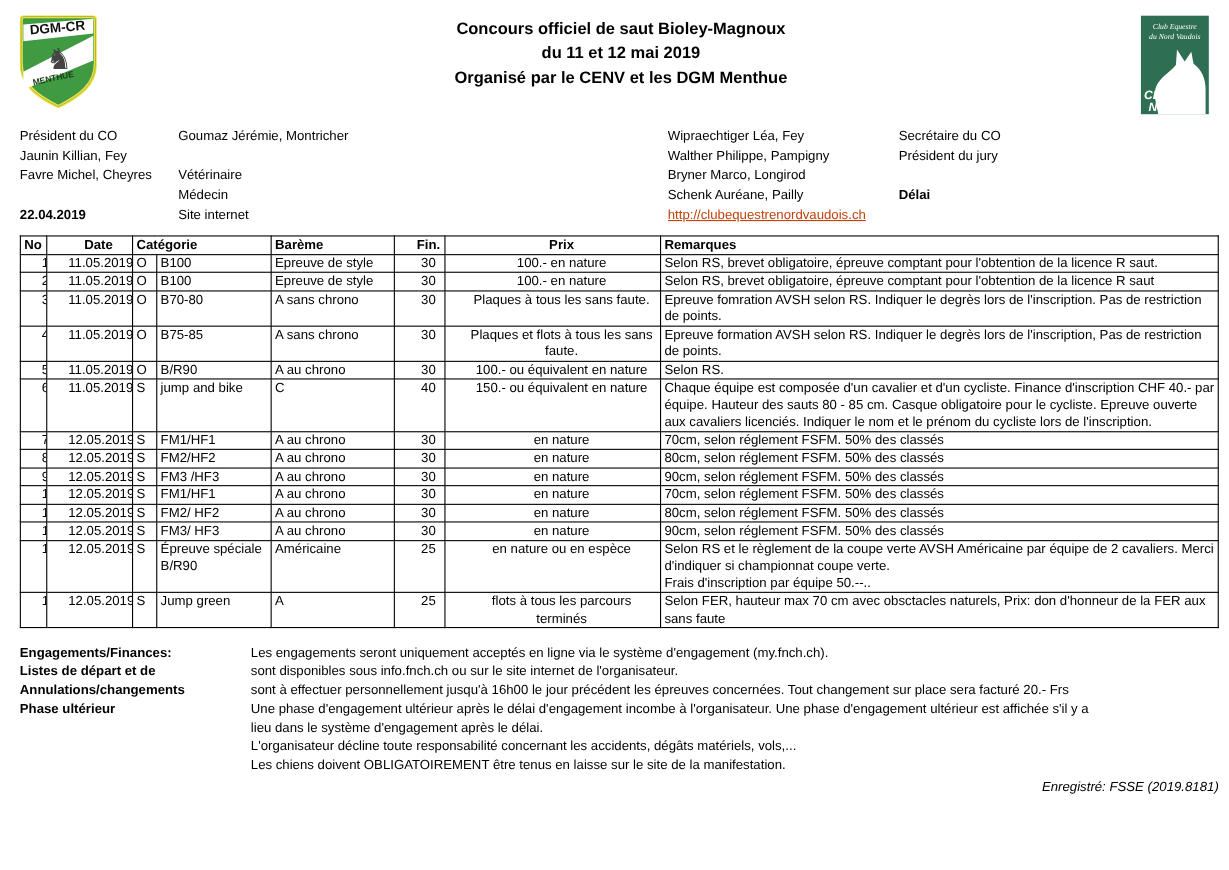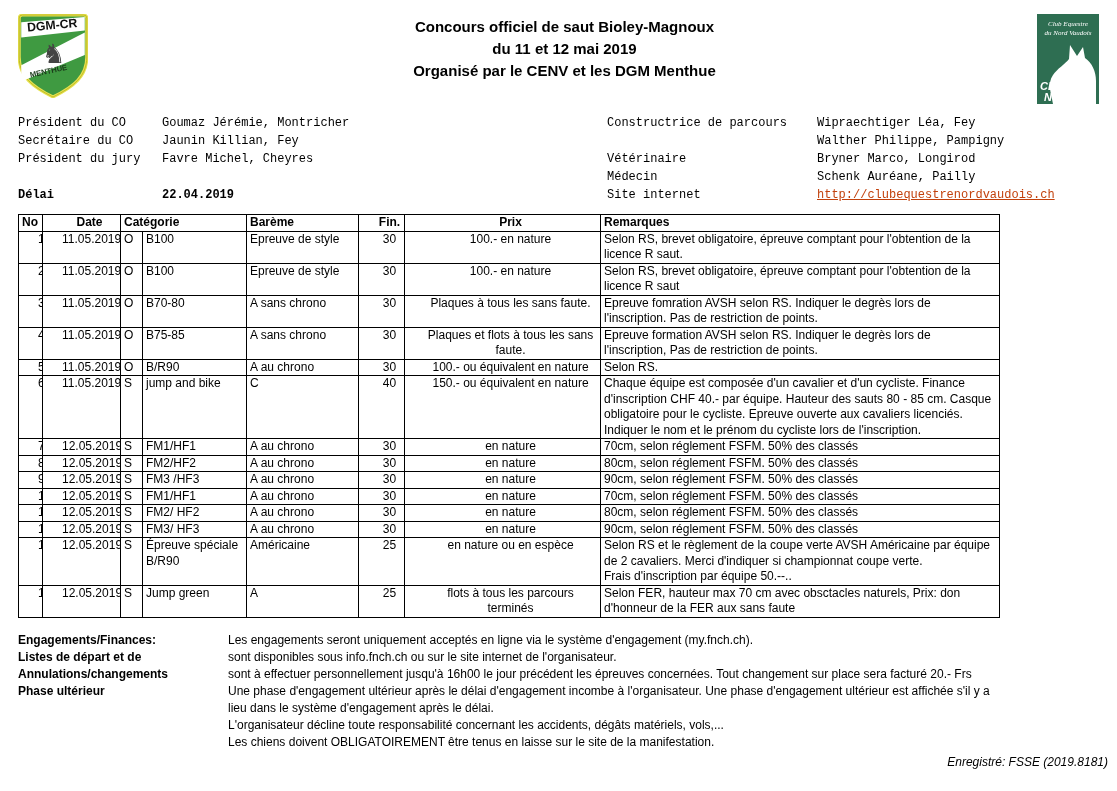--- a/index.html
+++ b/index.html
@@ -4,26 +4,26 @@
 <style>
   html,body{margin:0;padding:0;background:#fff;}
   .page{position:relative;width:1117px;height:791px;background:#fff;color:#000;
         font-family:"Liberation Sans","DejaVu Sans",sans-serif;font-size:12px;overflow:hidden;}
   
   .header{display:flex;align-items:flex-start;margin:14px 18px 0 18px;}
   .logo-left{width:78px;flex:0 0 78px;}
   .logo-right{width:66px;flex:0 0 66px;display:flex;justify-content:flex-end;}
   .title-block{flex:1;text-align:center;font-weight:bold;font-size:15px;line-height:22px;padding-top:2px;}
   
-  .info{display:grid;grid-template-columns:144px 445px 210px 1fr;margin:10px 18px 0 18px;line-height:18px;font-family:Liberation Mono, monospace;}
+  .info{display:grid;grid-template-columns:144px 445px 210px 1fr;margin:10px 18px 0 18px;line-height:18px;}
   .info .cell{white-space:nowrap;overflow:hidden;}
   .info .lbl-bold{font-weight:bold;}
   .info a{color:#c2410c;text-decoration:underline;}
   
-  table.events{border-collapse:collapse;table-layout:fixed;width:982px;margin:10px 18px 0 18px;}
+  table.events{border-collapse:collapse;table-layout:fixed;width:1090px;margin:10px 18px 0 18px;}
   table.events th,table.events td{border:1px solid #000;padding:0 3px;vertical-align:top;
         font-size:12px;line-height:15.5px;overflow:hidden;}
   table.events th{text-align:left;font-weight:bold;}
   table.events .c{text-align:center;padding-left:19px;}
   table.events .remark{white-space:pre-line;margin-left:22px;}
   col.w-no{width:24px;}col.w-date{width:78px;}col.w-ct{width:22px;}col.w-cn{width:104px;}
   col.w-bar{width:112px;}col.w-fin{width:46px;}col.w-prix{width:196px;}col.w-rem{width:auto;}
   
   .footer{margin:14px 18px 0 18px;line-height:17px;}
   .f-row{display:grid;grid-template-columns:210px 1fr;}
@@ -61,21 +61,20 @@
         <path d="M16,90 C14,78 10,70 16,61 C20,55 28,50 32,45 L33,31 L40,42 L46,33 L48,44 C55,49 59,57 59,67 L59,90 Z" fill="#ffffff"></path>
         <text x="3" y="76" font-size="11" font-weight="bold" font-style="italic" fill="#fff" font-family="Liberation Sans, sans-serif">CE</text>
         <text x="7" y="87" font-size="11" font-weight="bold" font-style="italic" fill="#fff" font-family="Liberation Sans, sans-serif">NV</text>
       </svg>
     </div>
   </div>
 
   <div class="info" id="info-grid">
       <div class="cell">Président du CO</div>
       <div class="cell">Goumaz Jérémie, Montricher</div>
-      <div class="cell">Constructrice de parcours</div>
       <div class="cell">Wipraechtiger Léa, Fey</div>
       <div class="cell">Secrétaire du CO</div>
       <div class="cell">Jaunin Killian, Fey</div>
       <div class="cell"></div>
       <div class="cell">Walther Philippe, Pampigny</div>
       <div class="cell">Président du jury</div>
       <div class="cell">Favre Michel, Cheyres</div>
       <div class="cell">Vétérinaire</div>
       <div class="cell">Bryner Marco, Longirod</div>
       <div class="cell"></div>

